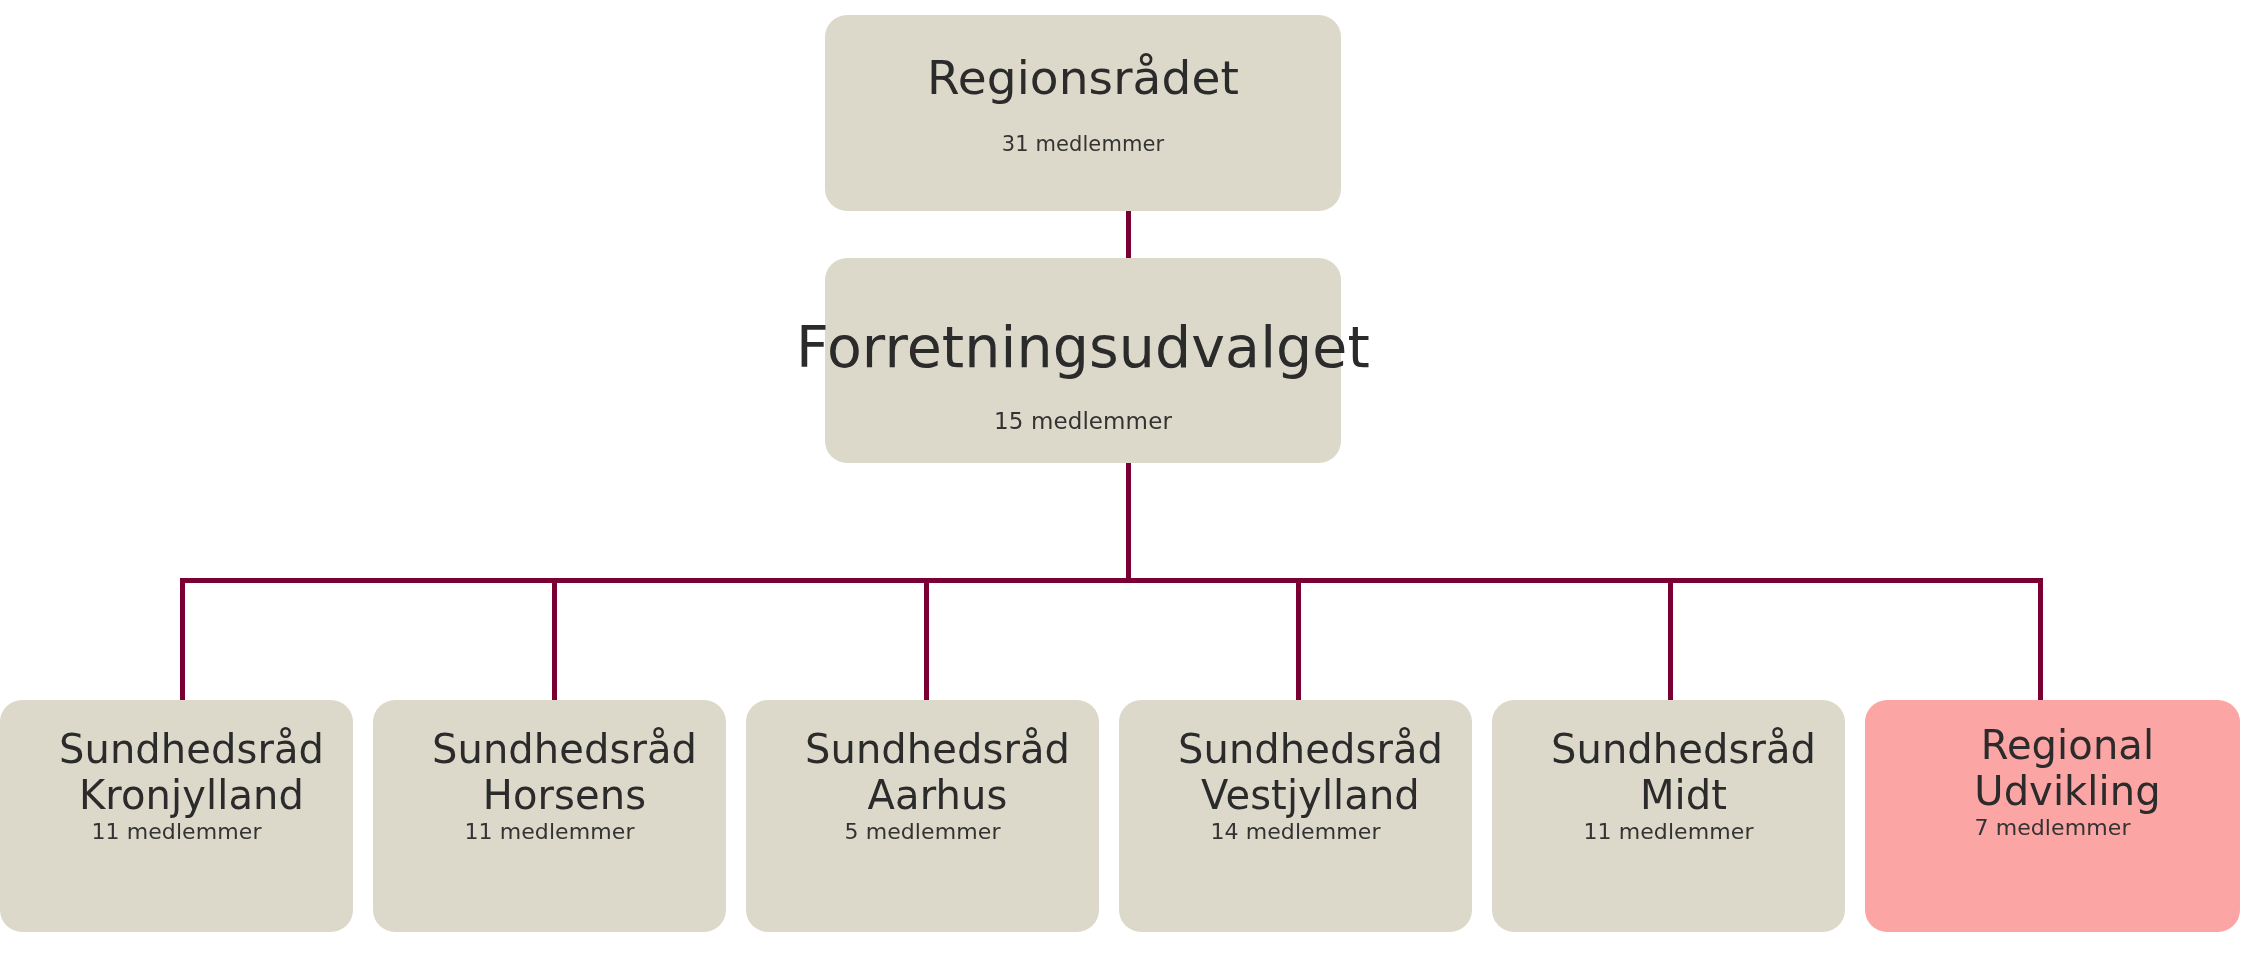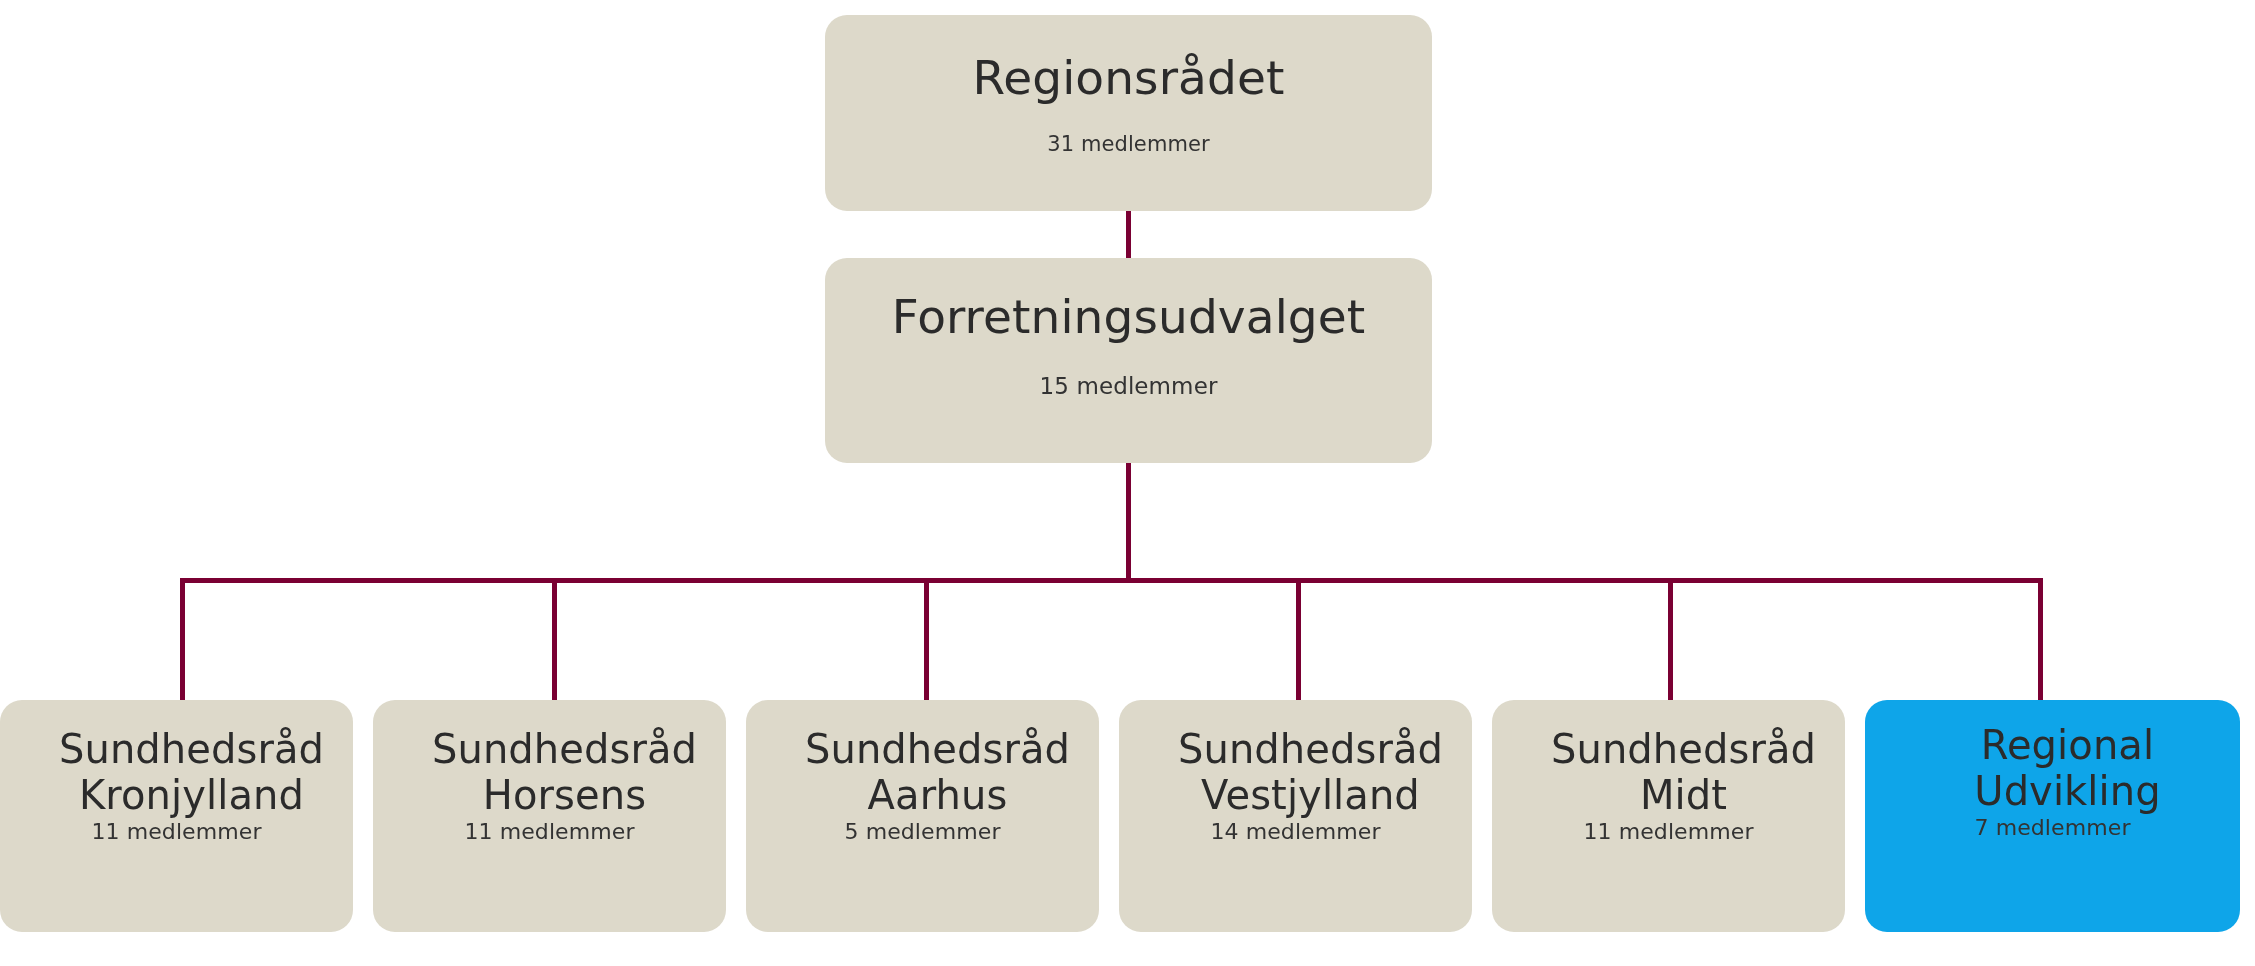--- a/index.html
+++ b/index.html
@@ -27,59 +27,59 @@
     display: flex;
     flex-direction: column;
     align-items: center;
     justify-content: flex-start;
     text-align: center;
     background: #ddd9ca;
     color: #2b2b2b;
     padding: 0;
   }
   .node.green {
-    background: #0ea5e9;
+    background: #fca5a5;
   }
   .node-title {
     font-weight: 400;
     line-height: 1.16;
     color: #2b2b2b;
     letter-spacing: 0.1px;
     white-space: pre-line;
   }
   .node-sub {
     color: #333333;
     line-height: 1.2;
     letter-spacing: 0.1px;
   }
 
   
   .node.level-top {
     left: 825px;
-    width: 607px;
+    width: 516px;
   }
   #node-regionsraadet {
     top: 15px;
     height: 196px;
   }
   #node-regionsraadet .node-title {
     font-size: 47px;
     margin-top: 36px;
   }
   #node-regionsraadet .node-sub {
     font-size: 21px;
     margin-top: 26px;
   }
   #node-forretningsudvalget {
     top: 258px;
     height: 205px;
   }
   #node-forretningsudvalget .node-title {
-    font-size: 47px;
-    margin-top: 32px;
+    font-size: 57px;
+    margin-top: 56px;
   }
   #node-forretningsudvalget .node-sub {
     font-size: 23px;
     margin-top: 28px;
   }
 
   
   .node.level-bottom {
     top: 700px;
     height: 232px;

